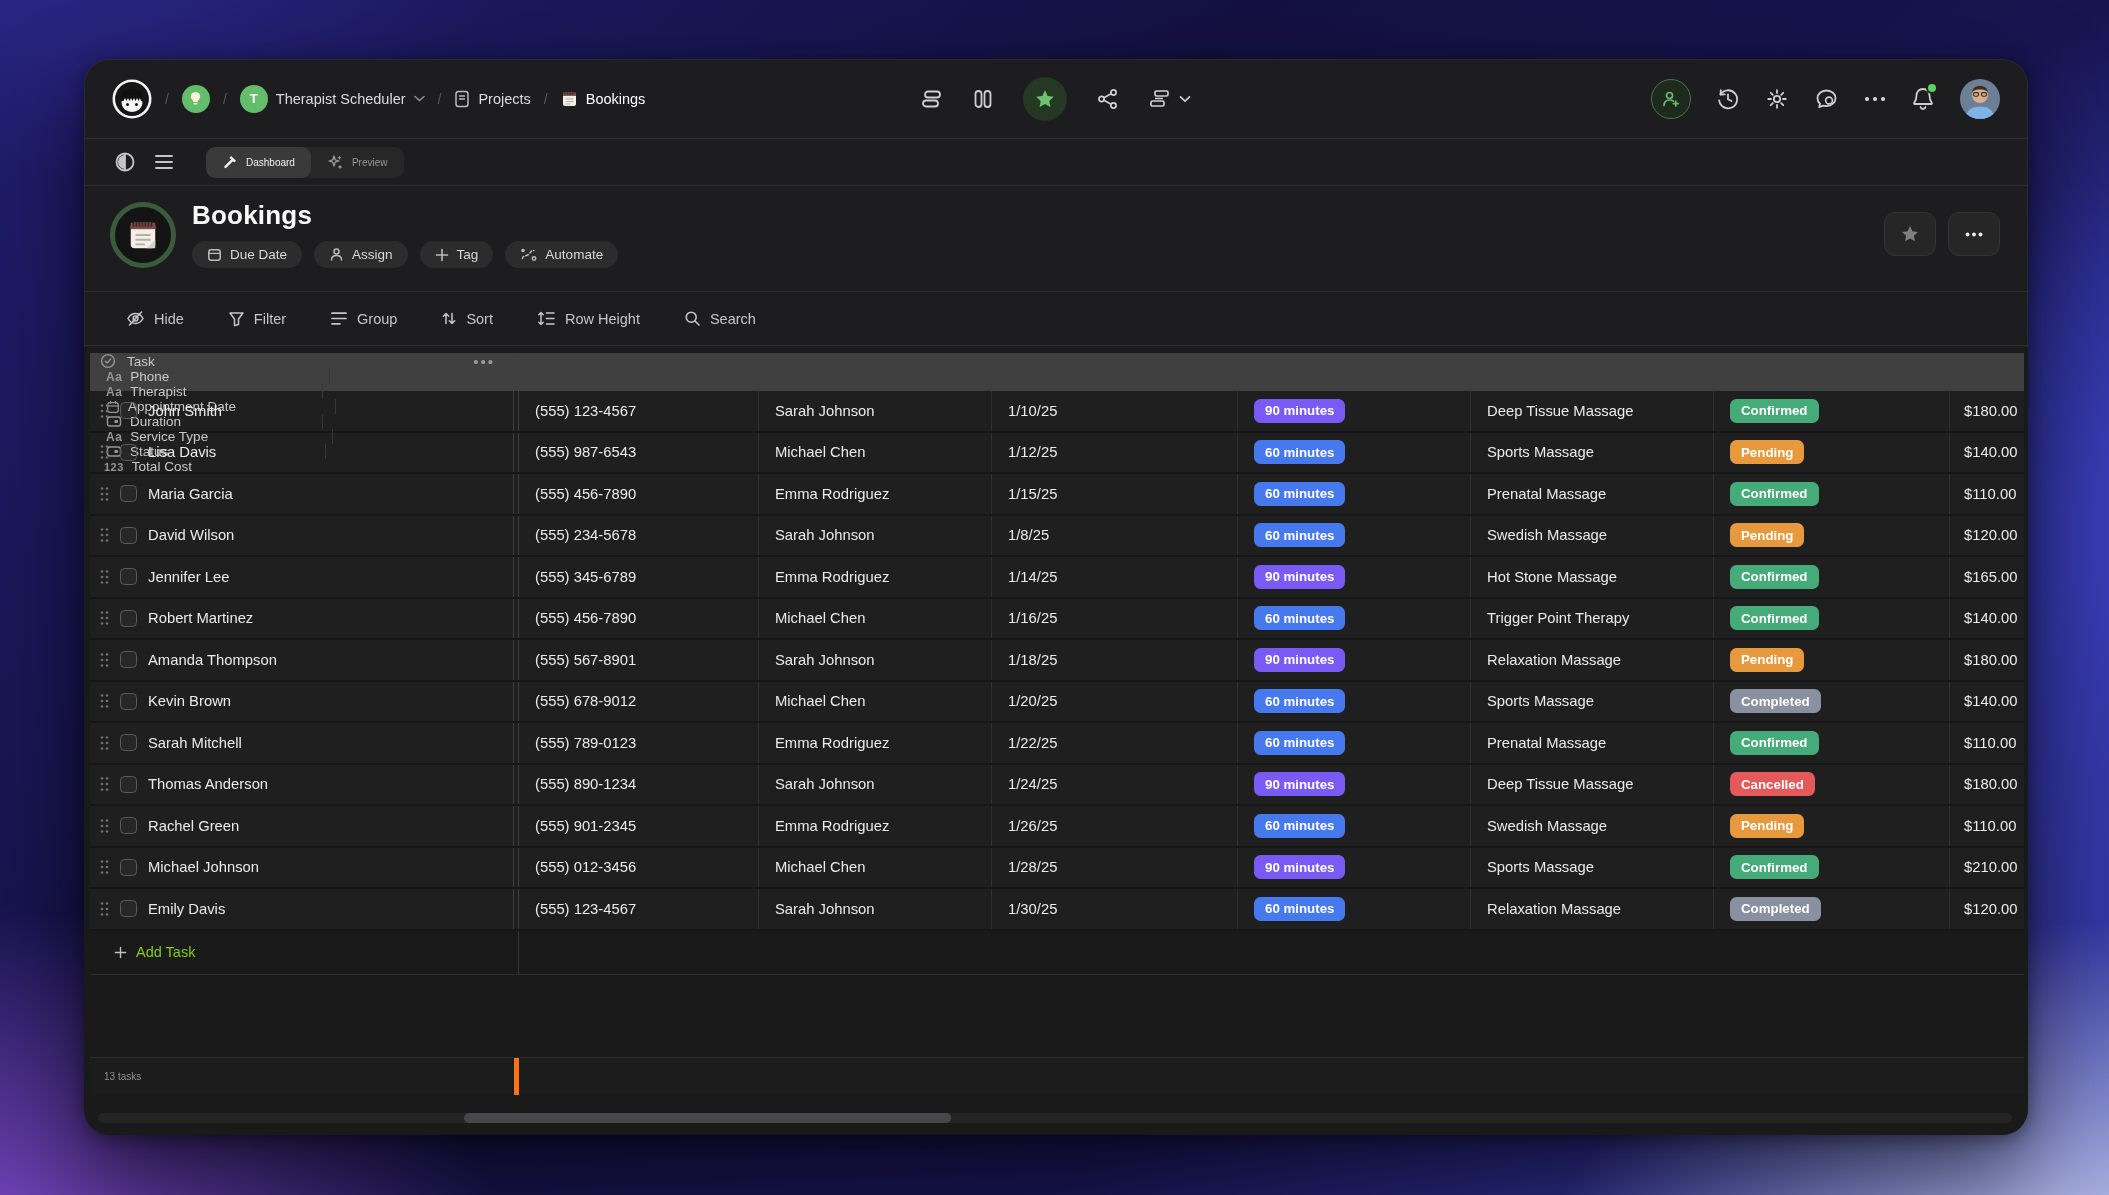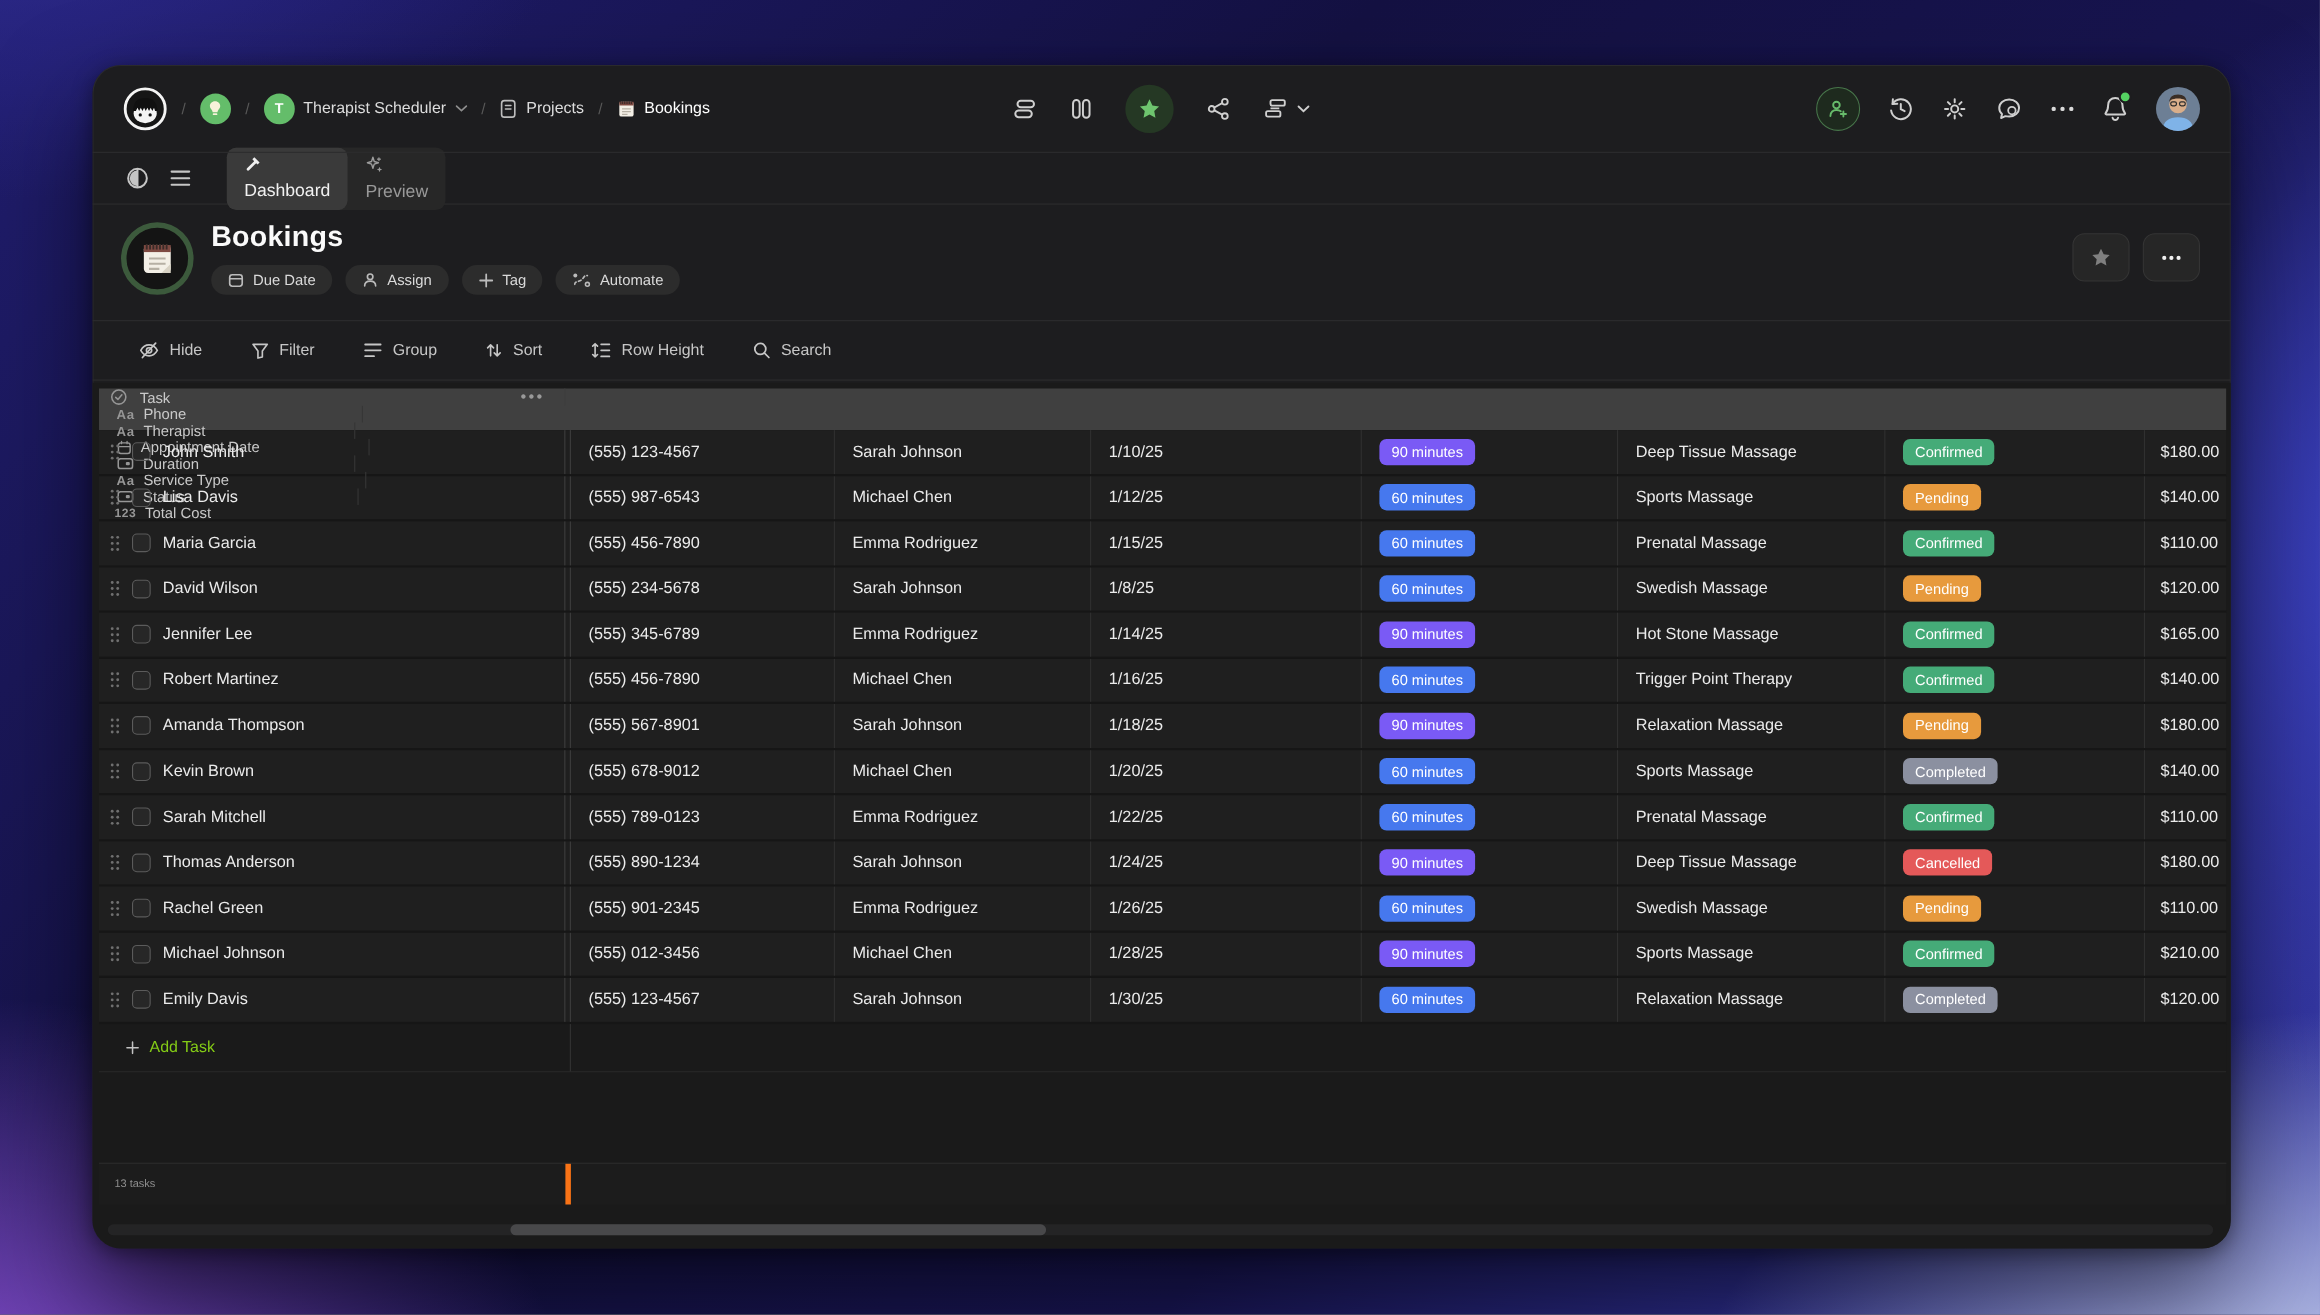--- a/index.html
+++ b/index.html
@@ -34,21 +34,21 @@
   .right-tools { margin-left:auto; display:flex; align-items:center; gap:25px; }
   .invite-btn { width:40px; height:40px; border-radius:50%; border:1.5px solid #47754a; background:#1e2a1e; display:flex; align-items:center; justify-content:center; }
   .bell-wrap { position:relative; }
   .bell-dot { position:absolute; right:-3px; top:-4px; width:12px; height:12px; border-radius:50%; background:#55d262; border:2px solid #1d1d1f; }
   .avatar { width:40px; height:40px; border-radius:50%; overflow:hidden; }
 
   
   .tabbar { height:47px; display:flex; align-items:center; gap:18px; padding:0 30px; border-bottom:1px solid #2d2d2e; }
   .icon-btn { display:flex; align-items:center; justify-content:center; }
   .seg { display:flex; align-items:stretch; background:#272727; border-radius:9px; margin-left:14px; overflow:hidden; }
-  .seg-item { display:flex; gap:8px; padding:7px 16px; font-size:16px; color:#999; border-radius:9px;flex-direction:column; }
+  .seg-item { display:flex; align-items:center; gap:8px; padding:7px 16px; font-size:10px; color:#999; border-radius:9px; }
   .seg-item.active { background:#3a3a3a; color:#f1f1f1; }
 
   
   .pagehead { height:106px; padding:14px 30px 0 30px; border-bottom:1px solid #2d2d2e; position:relative; }
   .page-icon { position:absolute; left:26px; top:16px; width:66px; height:66px; border-radius:50%; background:#141414; border:5px solid #3c5a3c; display:flex; align-items:center; justify-content:center; }
   .title-block { margin-left:78px; }
   .page-title { font-size:26px; font-weight:700; color:#fafafa; letter-spacing:.2px; }
   .pills { display:flex; gap:12px; margin-top:10px; }
   .pill { display:flex; align-items:center; gap:8px; height:27px; padding:0 15px; background:#2c2c2c; border-radius:16px; font-size:13.5px; color:#d9d9d9; }
   .head-actions { position:absolute; right:28px; top:26px; display:flex; gap:12px; }
@@ -67,21 +67,21 @@
   .trow { display:flex; height:41.5px; background:#1f1f1f; border-bottom:2px solid #161616; }
   .cell { display:flex; align-items:center; padding-left:16px; font-size:14.8px; color:#ebebeb; border-right:1px solid #303030; flex:none; overflow:hidden; }
   .c1 { width:424px; padding-left:10px; gap:11px; border-right-color:#3e3e3e; }
   .csp { width:5px; padding:0; border-right-color:#3e3e3e; }
   .c2 { width:240px; } .c3 { width:233px; } .c4 { width:246px; }
   .c5 { width:233px; } .c6 { width:243px; } .c7 { width:236px; }
   .c8 { width:120px; padding-left:14px; border-right:none; }
   .hcell.c1 { position:relative; }
   .h-more { position:absolute; right:18px; top:50%; transform:translateY(-50%); color:#9a9a9a; letter-spacing:2px; font-size:15px; }
   .checkbox { width:17px; height:17px; border-radius:4.5px; border:1.5px solid #5b5b5b; background:rgba(255,255,255,.04); flex:none; }
-  .badge { display:inline-block; padding:4.5px 11px; border-radius:6.5px; font-size:13.3px; color:#fff; font-weight:400; }
+  .badge { display:inline-block; padding:4.5px 11px; border-radius:6.5px; font-size:13.3px; color:#fff; font-weight:700; }
   .addrow { display:flex; height:44px; border-bottom:1px solid #2e2e2e; background:#1a1a1a; }
   .addrow .left { width:429px; border-right:1px solid #343434; display:flex; align-items:center; gap:9px; padding-left:24px; color:#84cc16; font-size:14.5px; }
   .footer { position:absolute; left:6px; right:4px; bottom:40px; height:38px; background:#1c1c1c; border-top:1px solid #2c2c2c; display:flex; }
   .footer .fleft { width:429px; border-right:5px solid #f97316; display:flex; align-items:center; padding-left:14px; color:#8f8f8f; font-size:10px; }
   .scroll-track { position:absolute; left:14px; right:16px; bottom:12px; height:10px; border-radius:5px; background:#242425; }
   .scroll-thumb { position:absolute; left:366px; width:487px; top:0; height:10px; border-radius:5px; background:#48484a; }
 </style>
 </head>
 <body>
 

